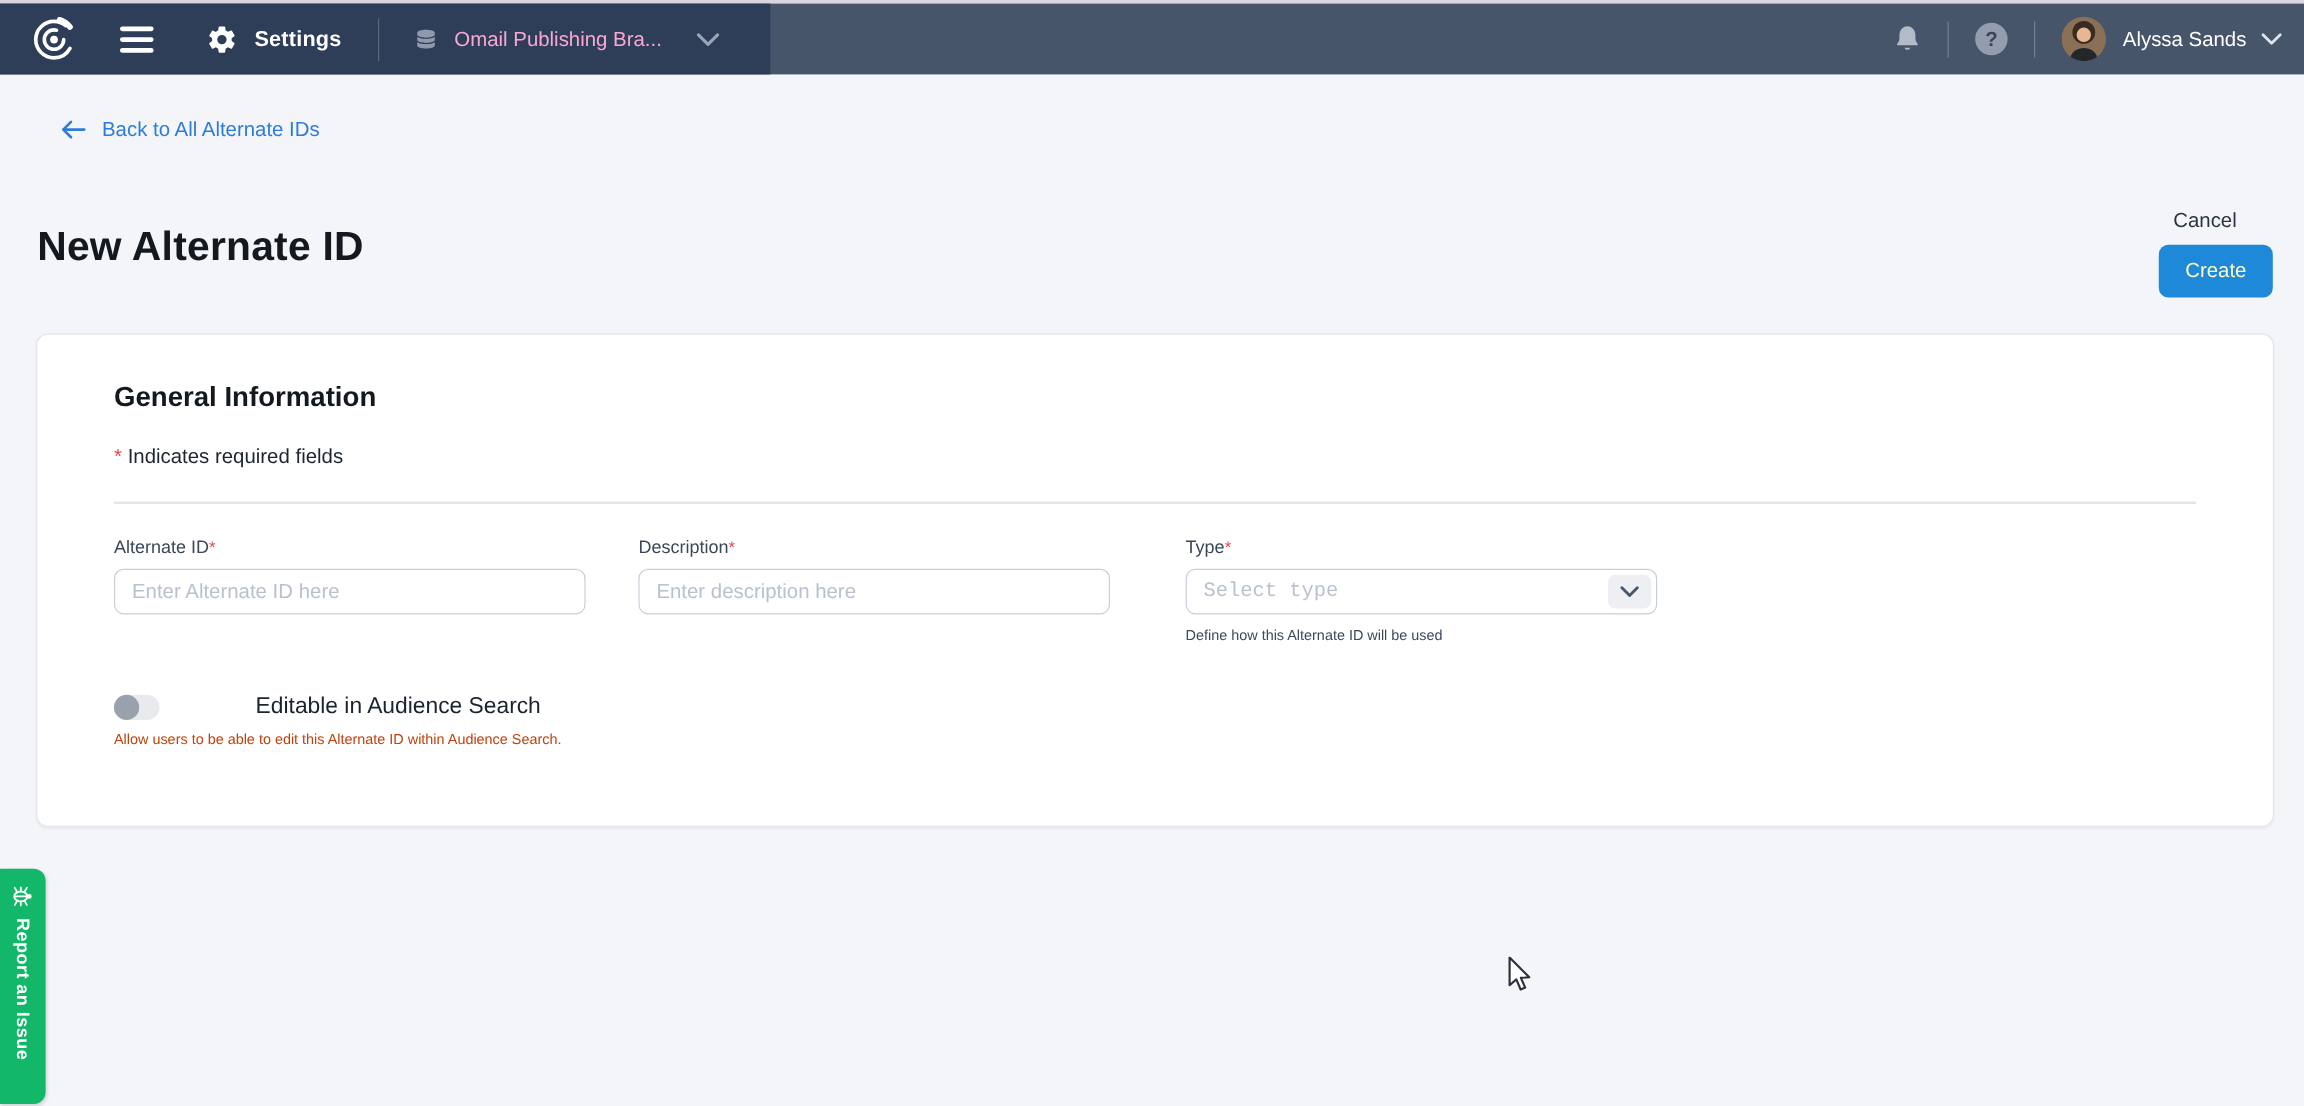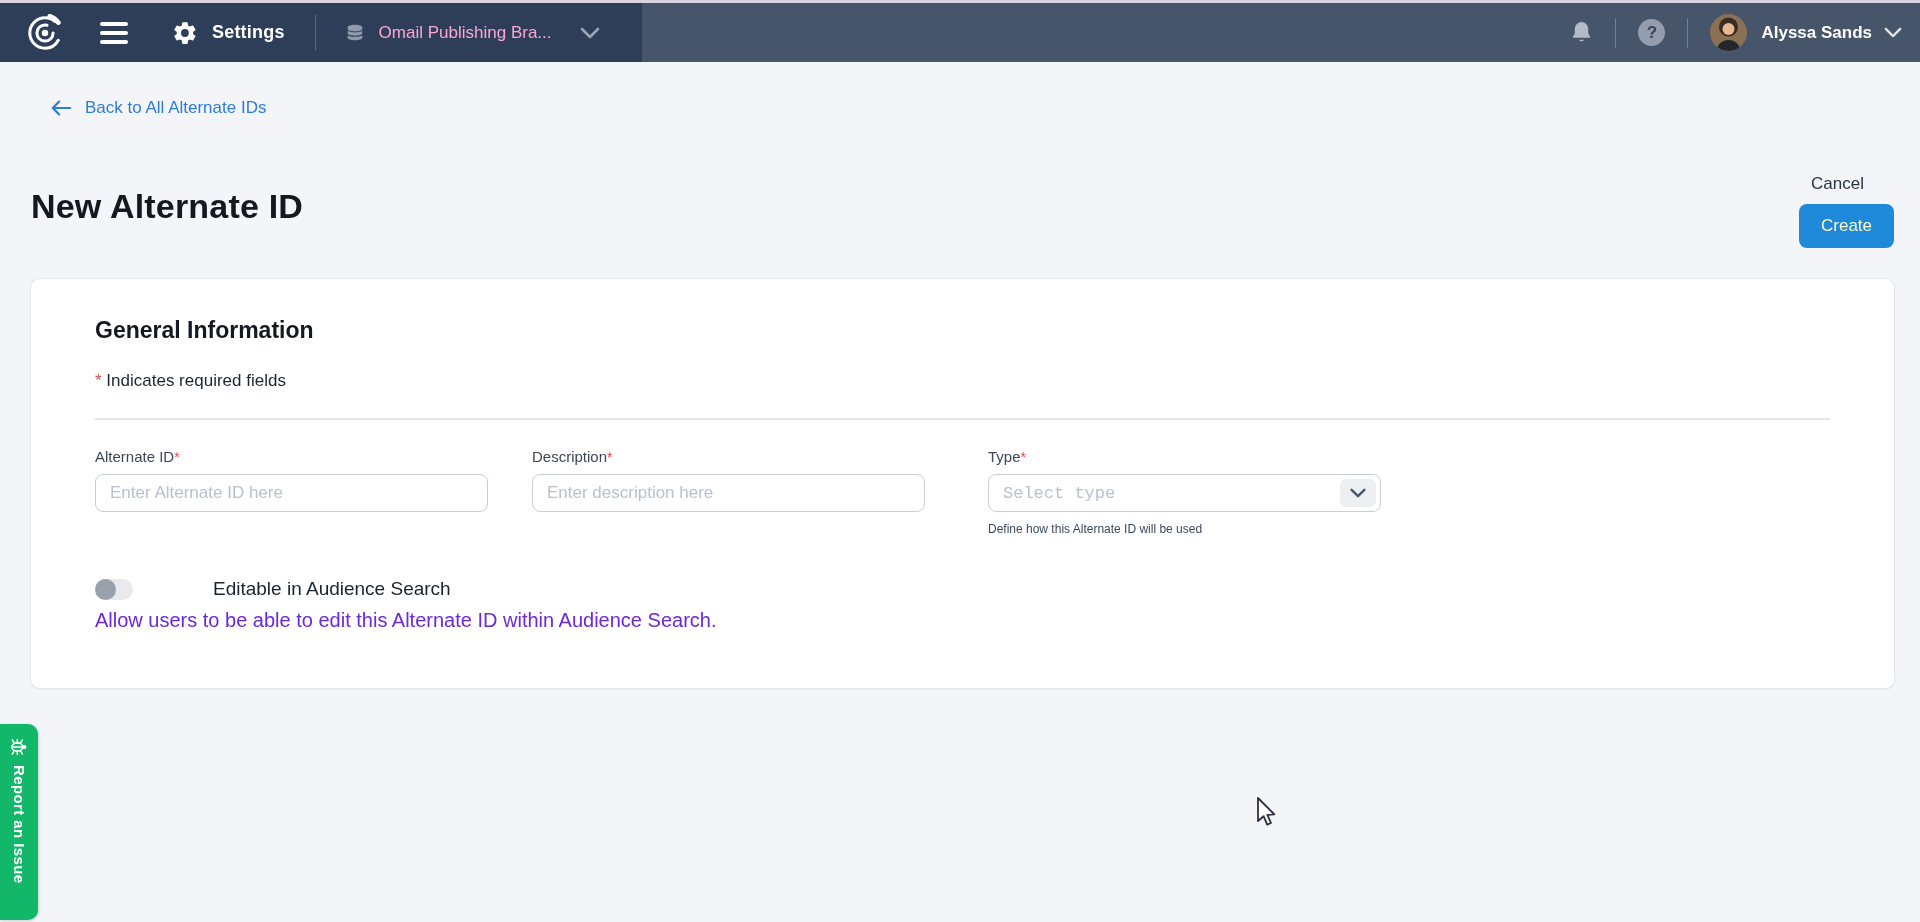--- a/index.html
+++ b/index.html
@@ -18,21 +18,21 @@
   .v-div-dark { width:1px; height:36px; background:rgba(255,255,255,.22); margin-left:30px; flex:none; }
   .brand-select { display:flex; align-items:center; margin-left:28px; cursor:pointer; flex:1; }
   .brand-select .value { color:#f9a8d4; font-size:17px; margin-left:13px; white-space:nowrap; }
   .brand-select .chev { margin-left:28px; }
   .topbar-right { margin-left:auto; display:flex; align-items:center; padding-right:18px; }
   .v-div-light { width:1px; height:30px; background:rgba(255,255,255,.25); margin:0 22px; flex:none; }
   .icon-btn { background:none; border:none; cursor:pointer; display:flex; align-items:center; }
   .help-circle { width:27px; height:27px; border-radius:50%; background:#949dae; color:#36445c;
     font-size:17px; font-weight:700; display:flex; align-items:center; justify-content:center; }
   .avatar { width:37px; height:37px; border-radius:50%; overflow:hidden; flex:none; cursor:pointer; }
-  .user-name { color:#ffffff; font-size:17px; font-weight:700; margin:0 12px 0 14px; cursor:pointer; }
+  .user-name { color:#ffffff; font-size:17px; font-weight:400; margin:0 12px 0 14px; cursor:pointer; }
 
   
   .content { position:relative; height:860px; }
   .back-row { padding:36px 0 0 50px; display:flex; align-items:center; cursor:pointer; width:max-content; }
   .back-row .txt { color:#2e7cd6; font-size:17px; margin-left:13px; }
   .title-row { margin:46px 26px 0 31px; display:flex; align-items:center; }
   .page-title { font-size:34px; font-weight:700; color:#14181f; letter-spacing:.2px; line-height:44px; }
   .title-actions { margin-left:auto; display:flex; align-items:center;flex-direction:column; }
   .btn-cancel { background:none; border:none; font-size:17px; color:#2b3442; cursor:pointer;
     padding:10px 14px; font-family:inherit; }
@@ -61,21 +61,21 @@
   .select .chev-box { position:absolute; right:4px; top:4px; width:36px; height:28px;
     background:#eeeff2; border-radius:6px; display:flex; align-items:center; justify-content:center; }
   .field-helper { margin-top:10px; font-size:12px; color:#3c495c; }
 
   .toggle-row { margin-top:42px; display:flex; align-items:center; }
   .toggle { position:relative; width:38px; height:21px; border-radius:11px; background:#e8eaee;
     flex:none; cursor:pointer; }
   .toggle .knob { position:absolute; left:0; top:0; width:21px; height:21px; border-radius:50%;
     background:#99a1ac; }
   .toggle-label { margin-left:80px; font-size:19px; color:#1b2330; }
-  .toggle-helper { margin-top:9px; font-size:20px; color:#6d28d9; }
+  .toggle-helper { margin-top:9px; font-size:12px; color:#c2410c; }
 
   
   .report-tab { position:absolute; left:0; top:662px; width:38px; height:196px; background:#12b76a;
     border-radius:0 10px 10px 0; display:flex; flex-direction:column; align-items:center;
     padding-top:13px; cursor:pointer; box-shadow:1px 1px 3px rgba(0,0,0,.15); }
   .report-tab .bug { transform:rotate(90deg); margin-bottom:8px; }
   .report-tab .lbl { writing-mode:vertical-rl; color:#ffffff; font-size:15px; font-weight:700;
     letter-spacing:.4px; white-space:nowrap; }
 
   .cursor { position:absolute; left:1256px; top:735px; pointer-events:none; }

